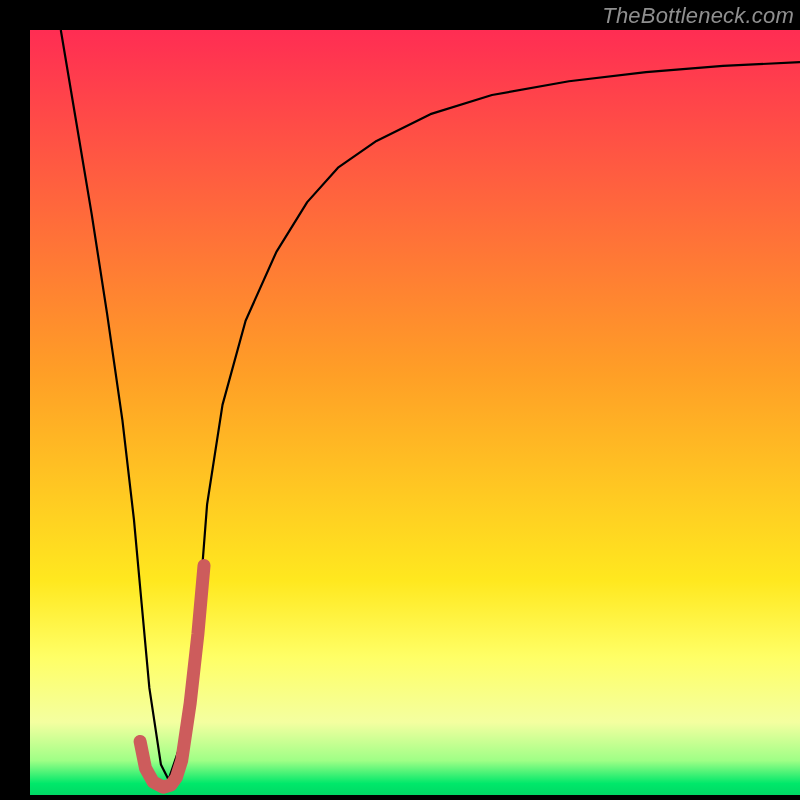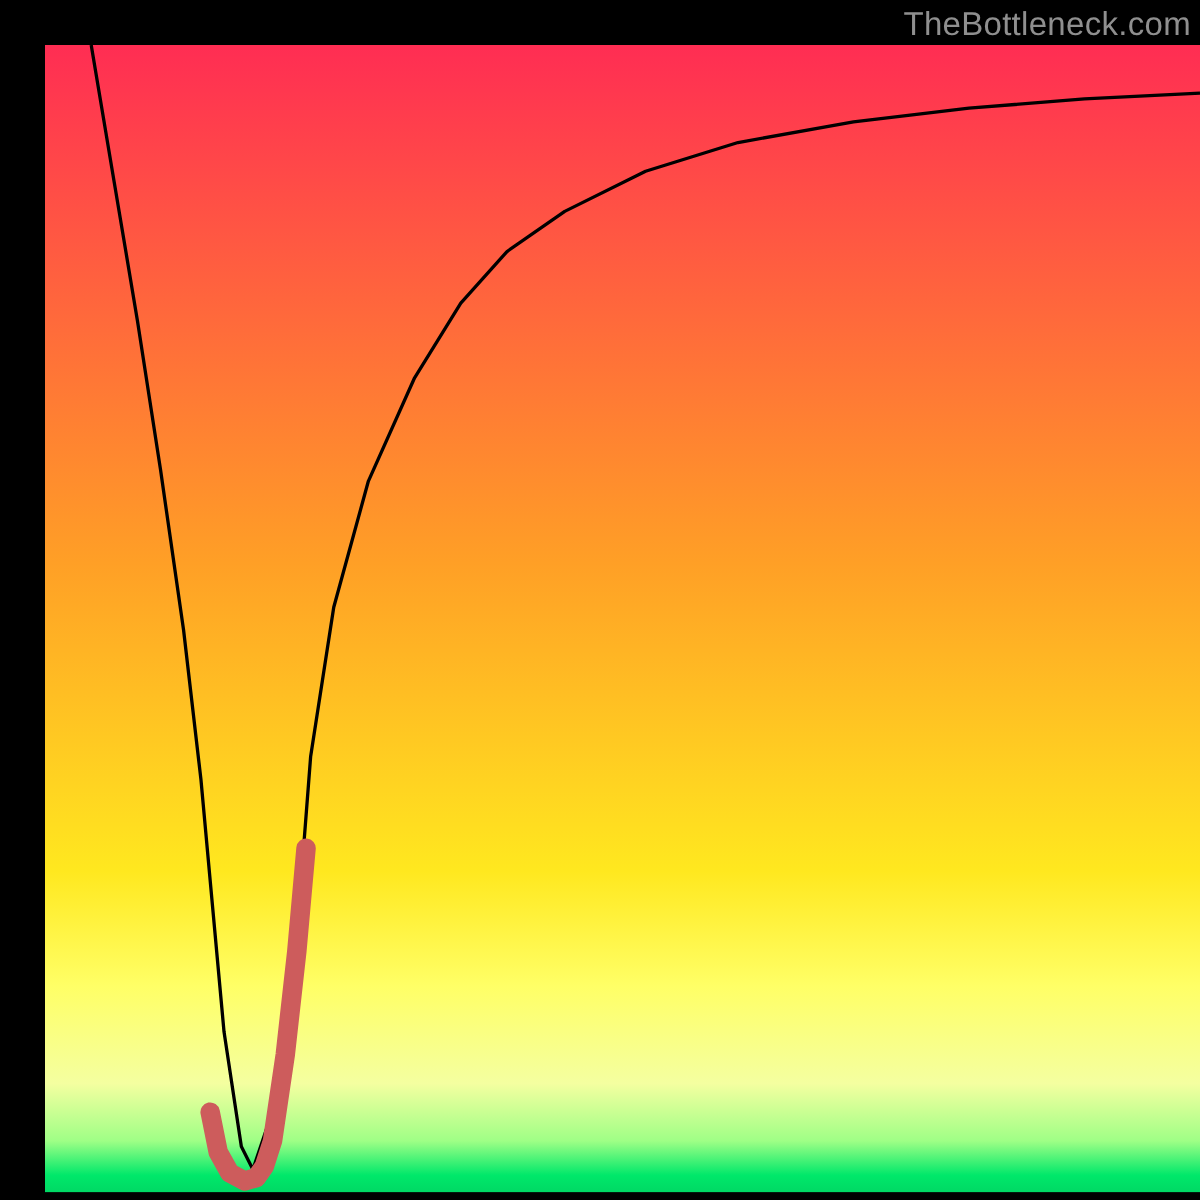--- a/index.html
+++ b/index.html
@@ -38,20 +38,21 @@
   }
   .watermark {
     position: absolute;
     top: 3px;
     right: 6px;
     font-family: Arial, Helvetica, sans-serif;
     font-size: 22px;
     color: #8f8f8f;
     letter-spacing: 0.2px;
     user-select: none;
+    font-style: italic;
   }
 </style>
 </head>
 <body>
 
 <div class="frame">
   <div class="plot">
     <svg class="gradient" viewBox="0 0 770 765" preserveAspectRatio="none">
       <defs>
         <linearGradient id="bg-grad" x1="0" y1="0" x2="0" y2="1">

